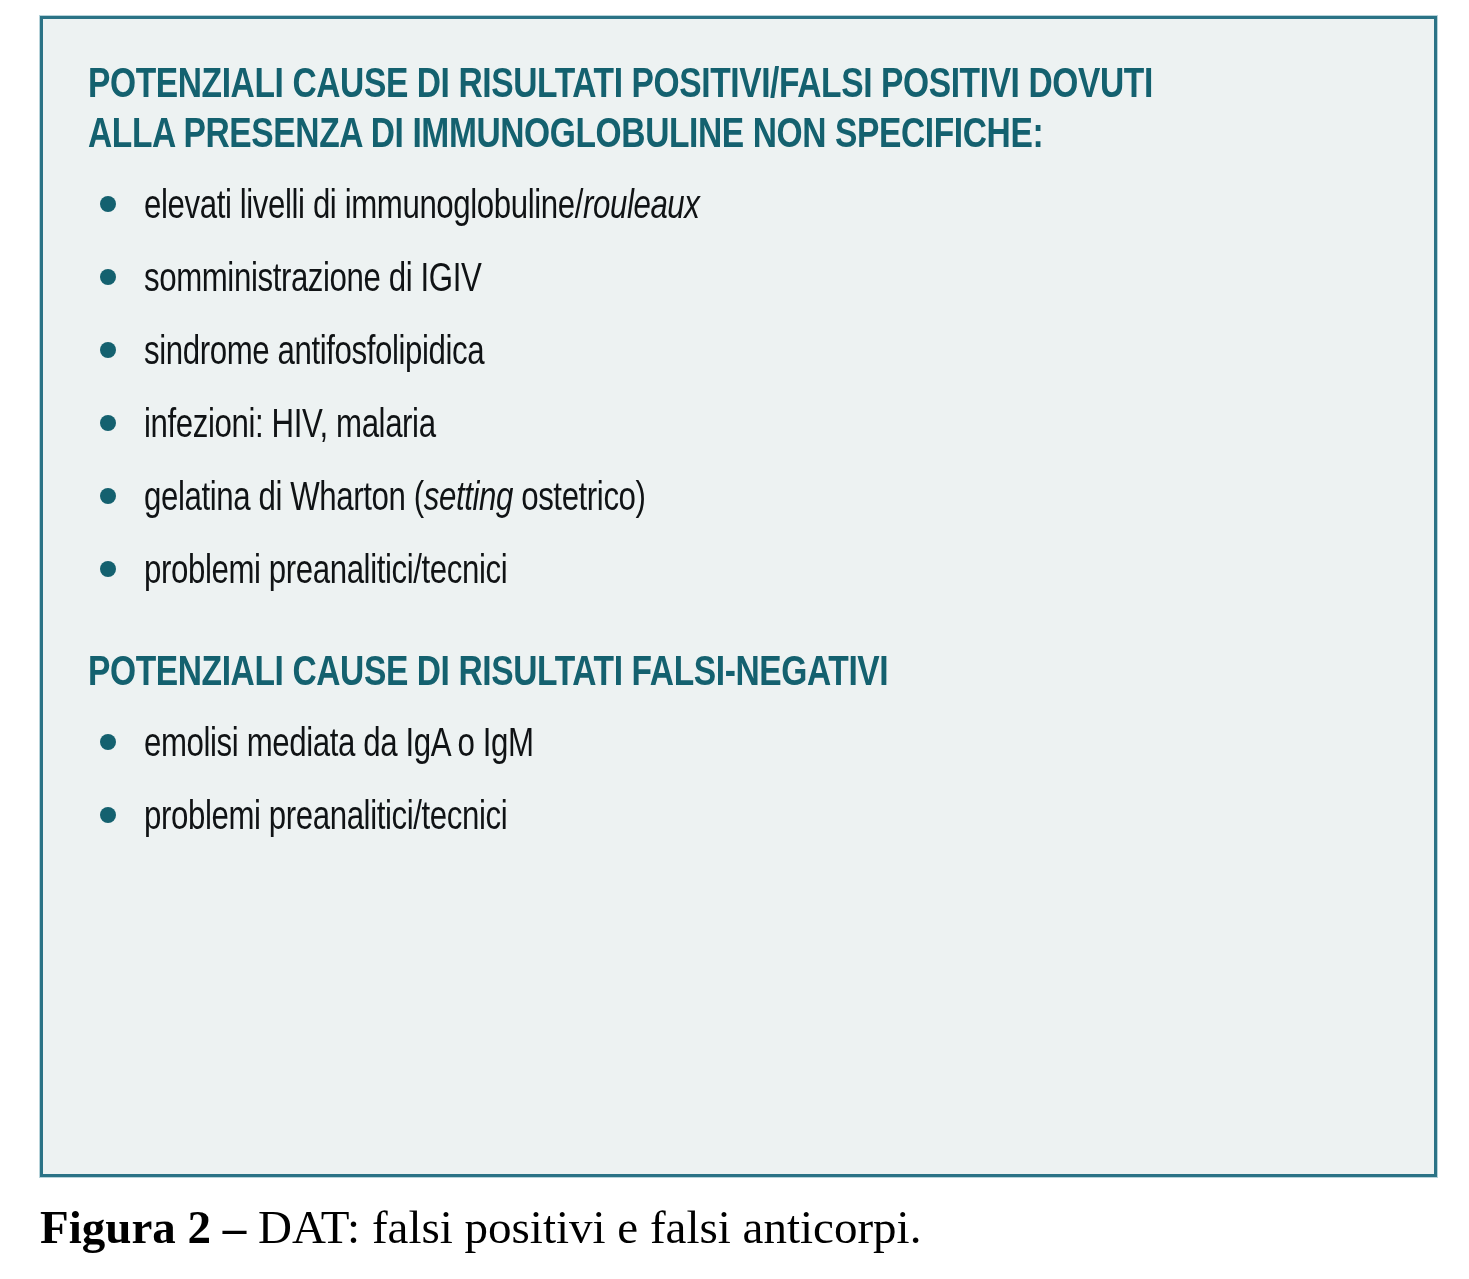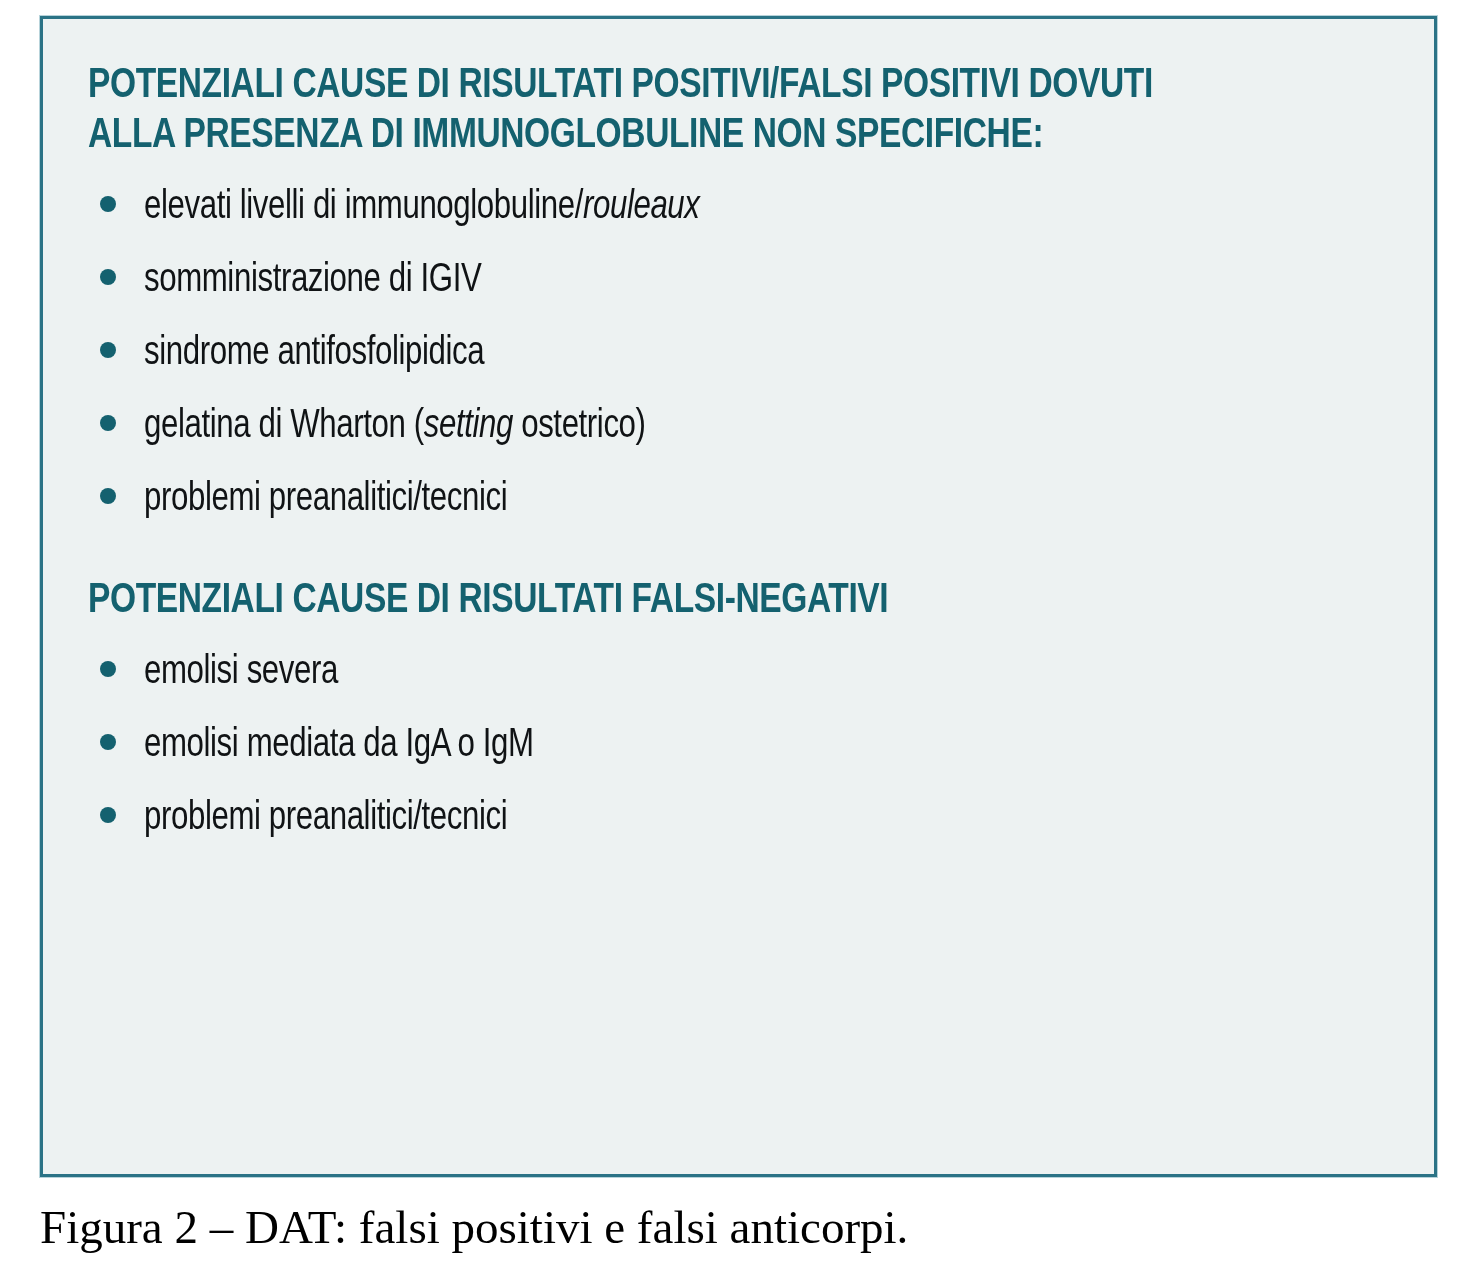--- a/index.html
+++ b/index.html
@@ -62,21 +62,21 @@
     transform-origin:0 50%;
   }
   .item-text i{font-style:italic;}
   .caption{
     position:absolute;left:40px;top:1198px;
     font-family:"Liberation Serif", serif;
     font-size:47px;line-height:58px;
     color:#000;
     white-space:nowrap;
   }
-  .caption-label{font-weight:normal;}
+  .caption-label{font-weight:bold;}
 </style>
 </head>
 <body>
 
 <div class="figure-box" id="figure-box">
     <div class="section">
       <div class="section-heading">
         <div class="heading-line">POTENZIALI CAUSE DI RISULTATI POSITIVI/FALSI POSITIVI DOVUTI</div>
         <div class="heading-line">ALLA PRESENZA DI IMMUNOGLOBULINE NON SPECIFICHE:</div>
       </div>
@@ -88,37 +88,37 @@
         <li class="item">
           <span class="bullet"></span>
           <span class="item-text"><span>somministrazione di IGIV</span></span>
         </li>
         <li class="item">
           <span class="bullet"></span>
           <span class="item-text"><span>sindrome antifosfolipidica</span></span>
         </li>
         <li class="item">
           <span class="bullet"></span>
+          <span class="item-text"><span>infezioni: HIV, malaria</span></span>
+        </li>
+        <li class="item">
+          <span class="bullet"></span>
           <span class="item-text"><span>gelatina di Wharton (</span><i>setting</i><span> ostetrico)</span></span>
         </li>
         <li class="item">
           <span class="bullet"></span>
           <span class="item-text"><span>problemi preanalitici/tecnici</span></span>
         </li>
       </ul>
     </div>
     <div class="section">
       <div class="section-heading">
         <div class="heading-line">POTENZIALI CAUSE DI RISULTATI FALSI-NEGATIVI</div>
       </div>
       <ul class="items">
-        <li class="item">
-          <span class="bullet"></span>
-          <span class="item-text"><span>emolisi severa</span></span>
-        </li>
         <li class="item">
           <span class="bullet"></span>
           <span class="item-text"><span>emolisi mediata da IgA o IgM</span></span>
         </li>
         <li class="item">
           <span class="bullet"></span>
           <span class="item-text"><span>problemi preanalitici/tecnici</span></span>
         </li>
       </ul>
     </div>

